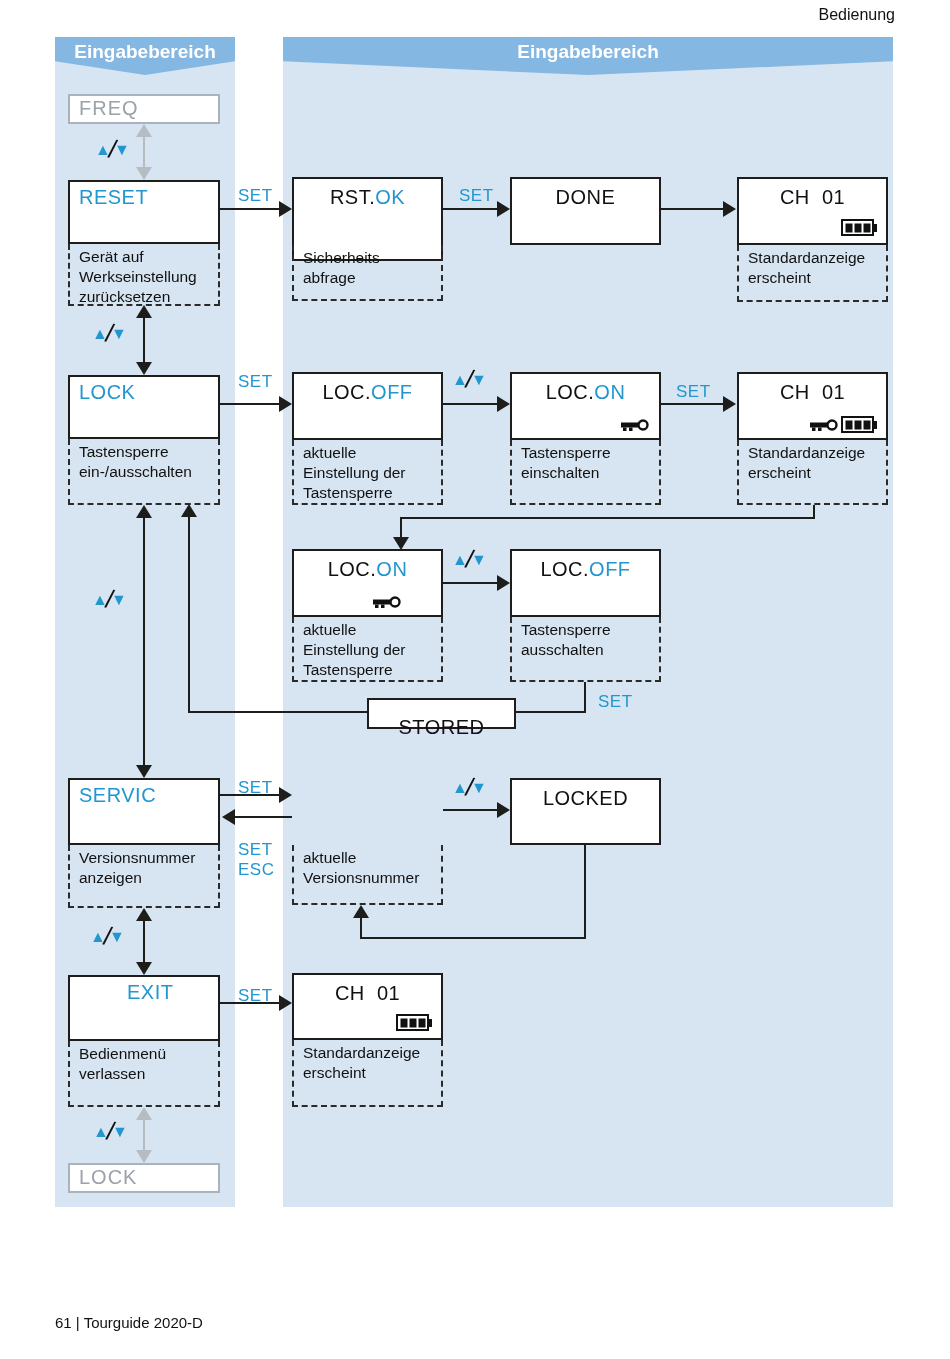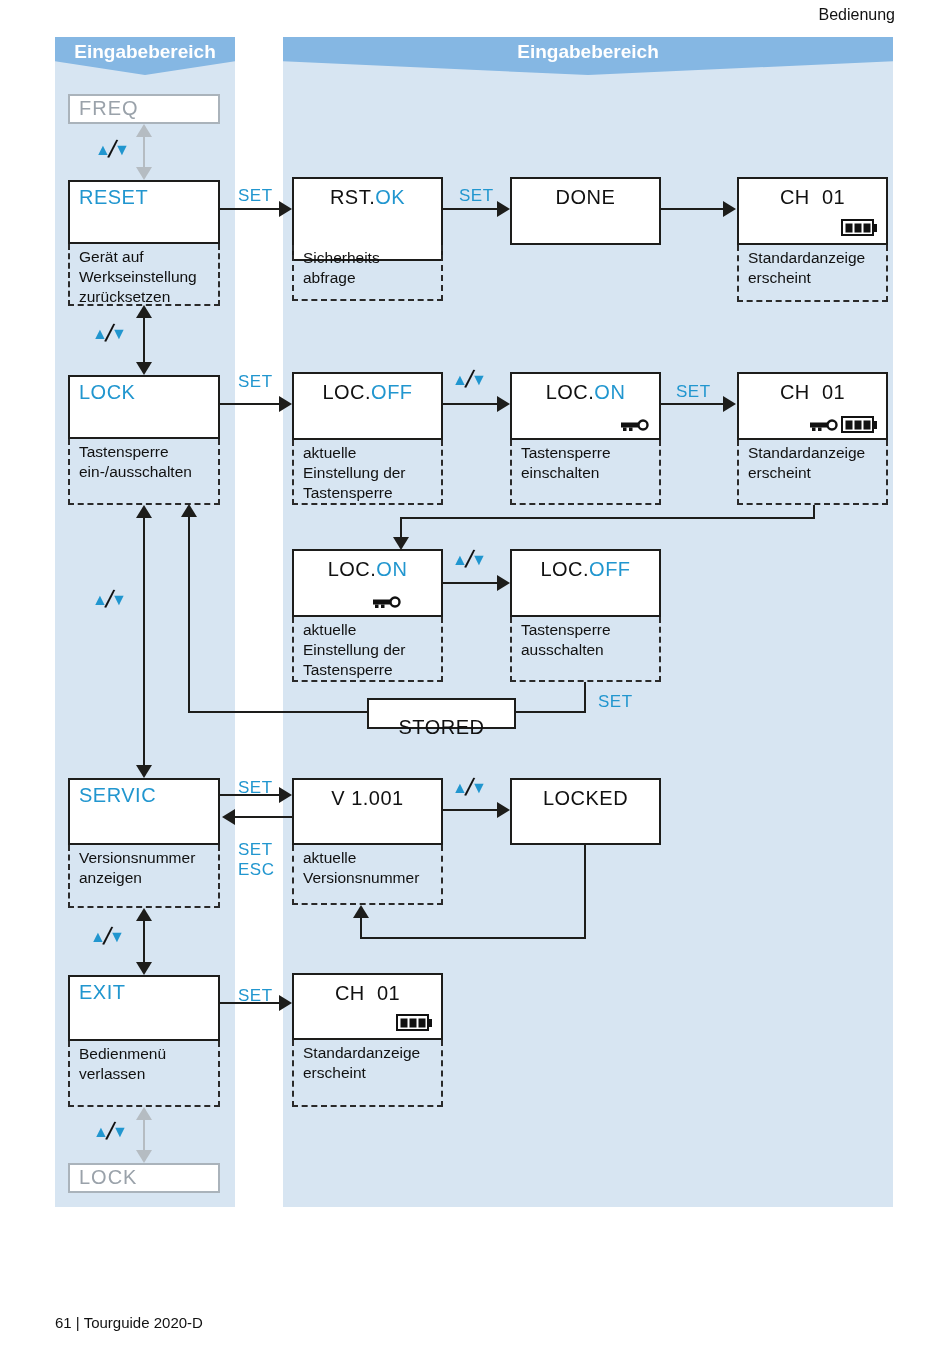--- a/index.html
+++ b/index.html
@@ -67,21 +67,21 @@
   </div>
   <div class="abs desc" style="left:68px;top:439px;width:152px;height:66px;">Tastensperre
 ein-/ausschalten</div>
 
   <div class="abs sbox" style="left:68px;top:778px;width:152px;height:67px;">
     <div class="menu-label">SERVIC</div>
   </div>
   <div class="abs desc" style="left:68px;top:845px;width:152px;height:63px;">Versionsnummer
 anzeigen</div>
 
-  <div class="abs sbox" style="left:68px;top:975px;width:152px;height:66px;">
+  <div class="abs sbox" style="left:68px;top:975px;width:152px;height:66px;padding-left:48px;">
     <div class="menu-label">EXIT</div>
   </div>
   <div class="abs desc" style="left:68px;top:1041px;width:152px;height:66px;">Bedienmenü
 verlassen</div>
 
   <div class="abs sbox gray" style="left:68px;top:1163px;width:152px;height:30px;">
     <div class="gray-label">LOCK</div>
   </div>
 
   <div class="abs sbox" style="left:292px;top:177px;width:151px;height:84px;">
@@ -161,23 +161,20 @@
   <div class="abs sbox" style="left:510px;top:549px;width:151px;height:68px;">
     <div class="dlabel"><span>LOC.</span><span class="accent">OFF</span></div>
   </div>
   <div class="abs desc" style="left:510px;top:617px;width:151px;height:65px;">Tastensperre
 ausschalten</div>
 
   <div class="abs sbox" style="left:367px;top:698px;width:149px;height:31px;">
     <div class="dlabel" style="padding-top:16px;">STORED</div>
   </div>
 
-  <div class="abs sbox" style="left:292px;top:778px;width:151px;height:67px;">
-    <div class="dlabel">V 1.001</div>
-  </div>
   <div class="abs desc" style="left:292px;top:845px;width:151px;height:60px;">aktuelle
 Versionsnummer</div>
 
   <div class="abs sbox" style="left:510px;top:778px;width:151px;height:67px;">
     <div class="dlabel">LOCKED</div>
   </div>
 
   <div class="abs sbox" style="left:292px;top:973px;width:151px;height:67px;">
     <div class="dlabel">CH  01</div>
     <svg class="abs" style="right:8px;bottom:6px;" width="37" height="18" viewBox="0 0 37 18">

